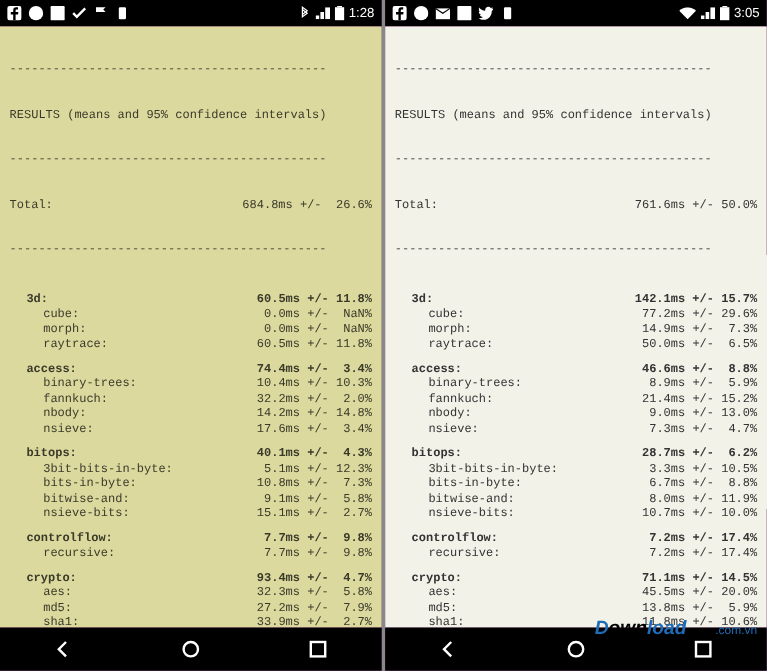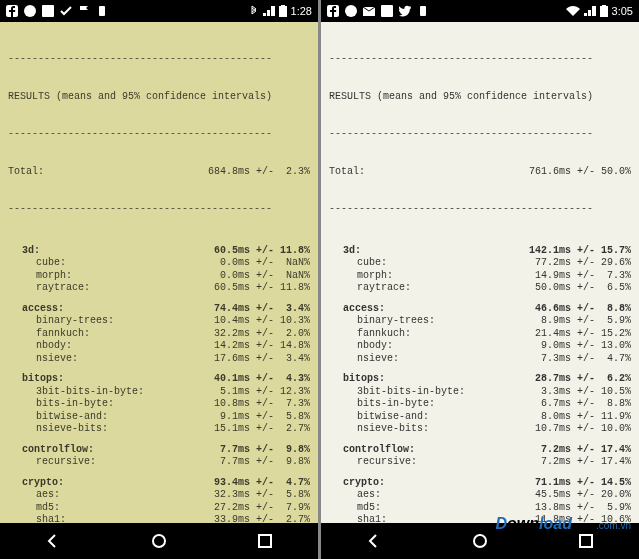--- a/index.html
+++ b/index.html
@@ -112,21 +112,21 @@
         </svg>
       <span>1:28</span>
     </div>
   </div>
   <div class="content">
     <div class="divider-line">--------------------------------------------</div>
     <div>RESULTS (means and 95% confidence intervals)</div>
     <div class="divider-line">--------------------------------------------</div>
     <div class="row">
       <span class="label">Total:</span>
-      <span class="val">684.8ms +/-  2.3%</span>
+      <span class="val">684.8ms +/-  26.6%</span>
     </div>
     <div class="divider-line">--------------------------------------------</div>
     <div><div class="section-head row"><span class="label sub">3d:</span><span class="val">60.5ms +/- 11.8%</span></div><div class="row"><span class="label subsub">cube:</span><span class="val">0.0ms +/-  NaN%</span></div><div class="row"><span class="label subsub">morph:</span><span class="val">0.0ms +/-  NaN%</span></div><div class="row"><span class="label subsub">raytrace:</span><span class="val">60.5ms +/- 11.8%</span></div><div style="height:4px"></div><div class="section-head row"><span class="label sub">access:</span><span class="val">74.4ms +/-  3.4%</span></div><div class="row"><span class="label subsub">binary-trees:</span><span class="val">10.4ms +/- 10.3%</span></div><div class="row"><span class="label subsub">fannkuch:</span><span class="val">32.2ms +/-  2.0%</span></div><div class="row"><span class="label subsub">nbody:</span><span class="val">14.2ms +/- 14.8%</span></div><div class="row"><span class="label subsub">nsieve:</span><span class="val">17.6ms +/-  3.4%</span></div><div style="height:4px"></div><div class="section-head row"><span class="label sub">bitops:</span><span class="val">40.1ms +/-  4.3%</span></div><div class="row"><span class="label subsub">3bit-bits-in-byte:</span><span class="val">5.1ms +/- 12.3%</span></div><div class="row"><span class="label subsub">bits-in-byte:</span><span class="val">10.8ms +/-  7.3%</span></div><div class="row"><span class="label subsub">bitwise-and:</span><span class="val">9.1ms +/-  5.8%</span></div><div class="row"><span class="label subsub">nsieve-bits:</span><span class="val">15.1ms +/-  2.7%</span></div><div style="height:4px"></div><div class="section-head row"><span class="label sub">controlflow:</span><span class="val">7.7ms +/-  9.8%</span></div><div class="row"><span class="label subsub">recursive:</span><span class="val">7.7ms +/-  9.8%</span></div><div style="height:4px"></div><div class="section-head row"><span class="label sub">crypto:</span><span class="val">93.4ms +/-  4.7%</span></div><div class="row"><span class="label subsub">aes:</span><span class="val">32.3ms +/-  5.8%</span></div><div class="row"><span class="label subsub">md5:</span><span class="val">27.2ms +/-  7.9%</span></div><div class="row"><span class="label subsub">sha1:</span><span class="val">33.9ms +/-  2.7%</span></div></div>
   </div>
   <div class="navbar">
     <svg width="20" height="20" viewBox="0 0 20 20">
         <path d="M12 4l-6 6 6 6"></path>
       </svg>
     <svg width="20" height="20" viewBox="0 0 20 20">
         <circle cx="10" cy="10" r="6"></circle>

